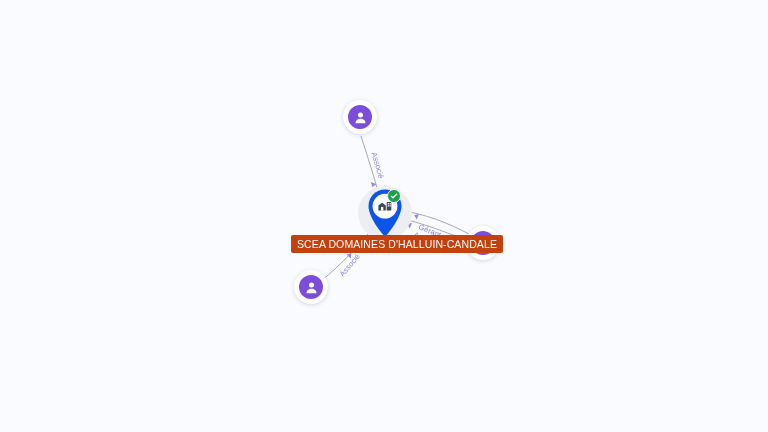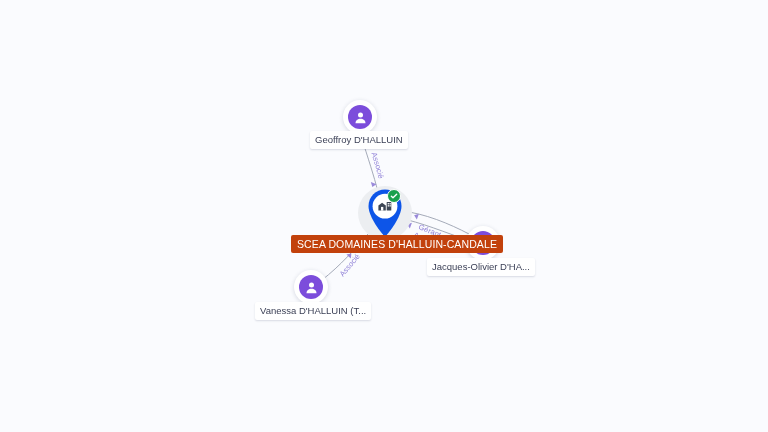--- a/index.html
+++ b/index.html
@@ -177,41 +177,38 @@
   <div class="edge-label" style="left:341px; top:271px; transform: rotate(-50deg);">Associé</div>
 
   <div class="person-node" style="left:343px; top:100px;">
     <span class="person-avatar">
       <svg width="15" height="15" viewBox="0 0 24 24" fill="#ffffff">
         <circle cx="12" cy="8" r="4"></circle>
         <path d="M4 21c0-4.4 3.6-7 8-7s8 2.6 8 7z"></path>
       </svg>
     </span>
   </div>
-  <div class="node-label" style="left:310px; top:131px;">Geoffroy D'HALLUIN</div>
 
   <div class="person-node" style="left:466px; top:226px;">
     <span class="person-avatar">
       <svg width="15" height="15" viewBox="0 0 24 24" fill="#ffffff">
         <circle cx="12" cy="8" r="4"></circle>
         <path d="M4 21c0-4.4 3.6-7 8-7s8 2.6 8 7z"></path>
       </svg>
     </span>
   </div>
-  <div class="node-label" style="left:427px; top:258px;">Jacques-Olivier D'HA...</div>
 
   <div class="person-node" style="left:294px; top:270px;">
     <span class="person-avatar">
       <svg width="15" height="15" viewBox="0 0 24 24" fill="#ffffff">
         <circle cx="12" cy="8" r="4"></circle>
         <path d="M4 21c0-4.4 3.6-7 8-7s8 2.6 8 7z"></path>
       </svg>
     </span>
   </div>
-  <div class="node-label" style="left:255px; top:302px;">Vanessa D'HALLUIN (T...</div>
 
   <div id="company-node">
     <div class="company-halo"></div>
     <div class="company-pin">
       <svg width="38" height="50" viewBox="0 0 38 50">
         <path d="M19 1.5C9.9 1.5 2.5 8.9 2.5 18c0 11.4 13.2 27.2 15.3 29.6a1.6 1.6 0 0 0 2.4 0C22.3 45.2 35.5 29.4 35.5 18 35.5 8.9 28.1 1.5 19 1.5z" fill="#0d55e8"></path>
         <circle cx="19" cy="18.2" r="12.4" fill="#ffffff"></circle>
         <g fill="#3d4654">
           <path d="M12.4 22.6h7.4v-5.1l-3.7-2.7-3.7 2.7z"></path>
           <rect x="20.7" y="14.0" width="4.6" height="8.6" rx="0.5"></rect>

